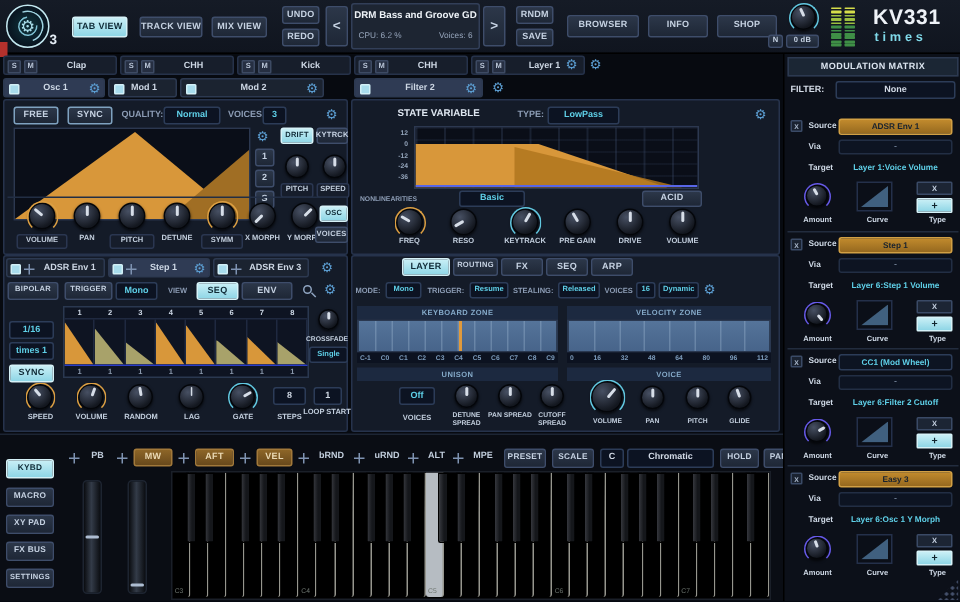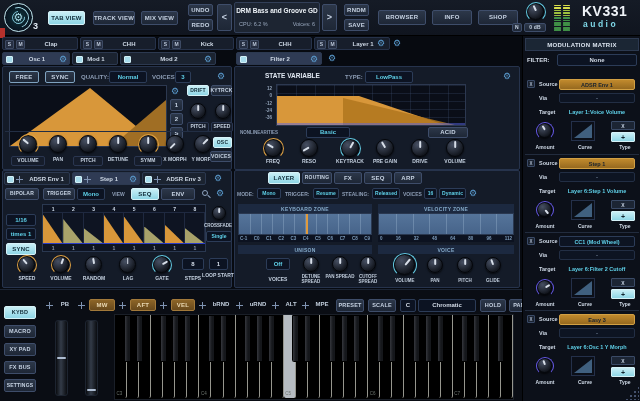--- a/index.html
+++ b/index.html
@@ -146,21 +146,21 @@
           <div class="seg sg"></div>
           <div class="seg sg"></div>
           <div class="seg sm2"></div>
           <div class="seg sm2"></div>
           <div class="seg sm2"></div>
           <div class="seg sy"></div>
           <div class="seg sy"></div>
         </div>
     </div>
     <div class="abs" style="left:582px;top:3px;color:#eef2f7;font-size:14px;font-weight:bold;letter-spacing:.5px;">KV331</div>
-    <div class="abs" style="left:583px;top:19px;color:#7fd8e8;font-size:8.5px;font-weight:bold;letter-spacing:2.5px;">audio</div>
+    <div class="abs" style="left:583px;top:19px;color:#7fd8e8;font-size:8.5px;font-weight:bold;letter-spacing:2.5px;">times</div>
   </div>
 
   <div class="redmark"></div>
 
   <div id="track-row">
       <div class="strip" style="left: 2px;">
         <div class="sm" style="left: 2px;">S</div>
         <div class="sm" style="left: 13px;">M</div>
         <div class="tname">Clap</div>
       </div>

